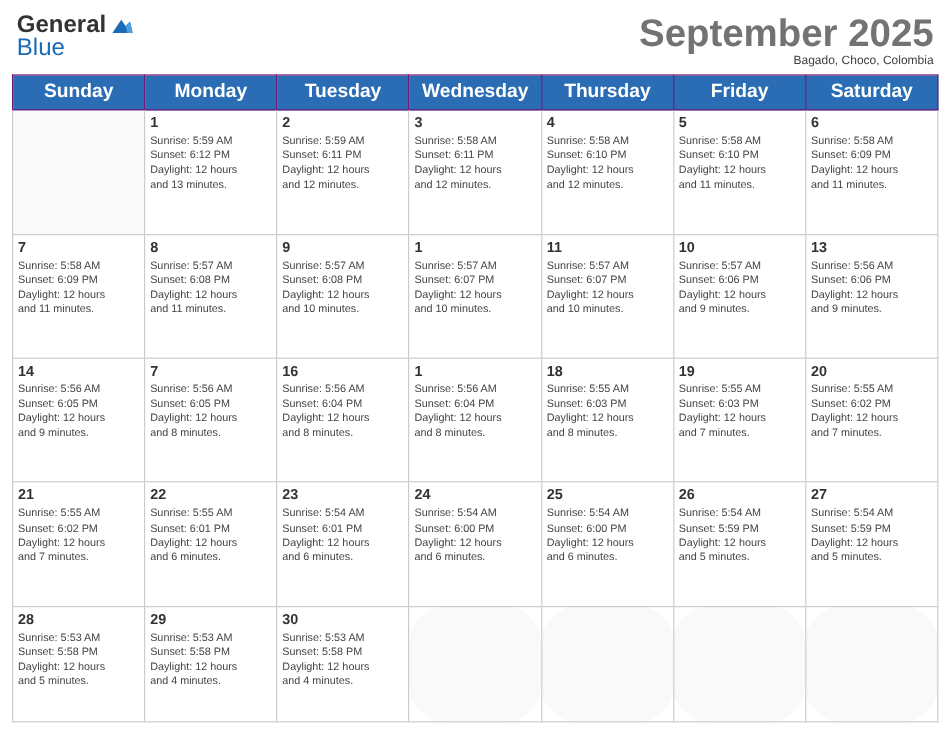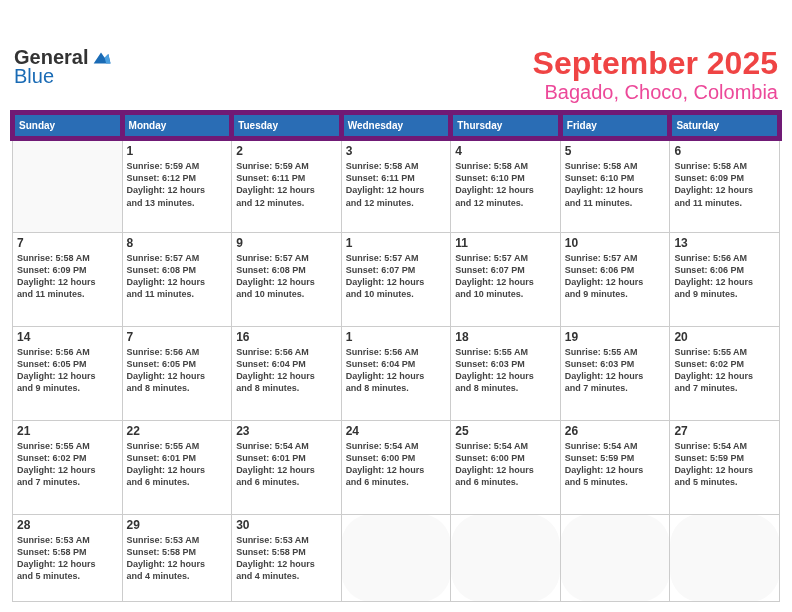--- a/index.html
+++ b/index.html
@@ -16,79 +16,77 @@
       padding: 10px;
       display: flex;
       flex-direction: column;
     }
     .header {
       display: flex;
       justify-content: space-between;
       align-items: flex-start;
       margin-bottom: 6px;
       padding: 0 4px;
-      margin-top: 36px;
     }
     .logo {
       display: flex;
       align-items: center;
     }
     .logo-icon {
       width: 22px;
       height: 22px;
       margin-left: 2px;
     }
     .title-block {
       text-align: right;
     }
     .month-title {
       font-size: 32px;
       font-weight: bold;
-      color: #ef4444;
+      color: #737373;
       line-height: 1.1;
     }
     .subtitle {
-      font-size: 20px;
-      color: #ec4899;
+      font-size: 10px;
+      color: #404040;
     }
     .calendar {
       flex: 1;
       border: 1px solid #ccc;
       border-collapse: collapse;
       width: 100%;
       table-layout: fixed;
     }
     .calendar th {
       background: #2a6db5;
       color: #fff;
-      font-size: 10px;
+      font-size: 16px;
       font-weight: bold;
       padding: 5px 4px;
-      text-align: left;
-      border: 5px solid #701a75;
+      text-align: center;
+      border: 1px solid #701a75;
     }
     .calendar td {
       vertical-align: top;
       border: 1px solid #ccc;
       padding: 3px 4px;
       font-size: 9.5px;
       color: #333;
       height: 86px;
     }
     .day-num {
       font-size: 12px;
       font-weight: bold;
       color: #333;
       margin-bottom: 2px;
     }
     .day-info {
       font-size: 9px;
       color: #444;
       line-height: 1.35;
-      font-weight: bold;
     }
     .empty {
       background: #f9f9f9;
     }
     tr:last-child td {
       height: 80px;
       border-radius: 31px;
     }
   </style>
 </head>

